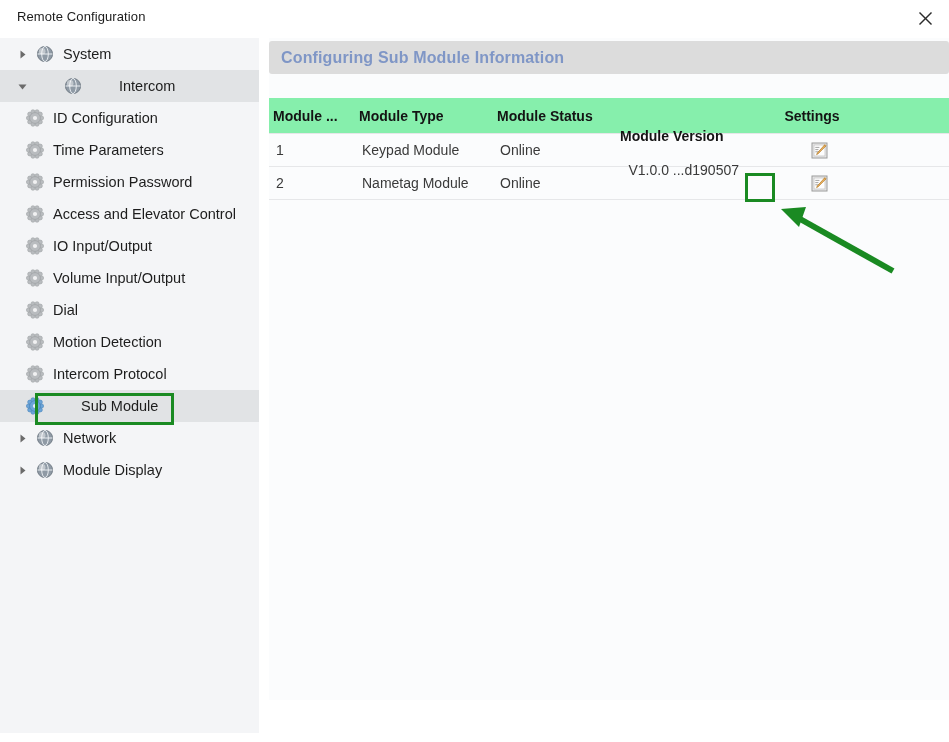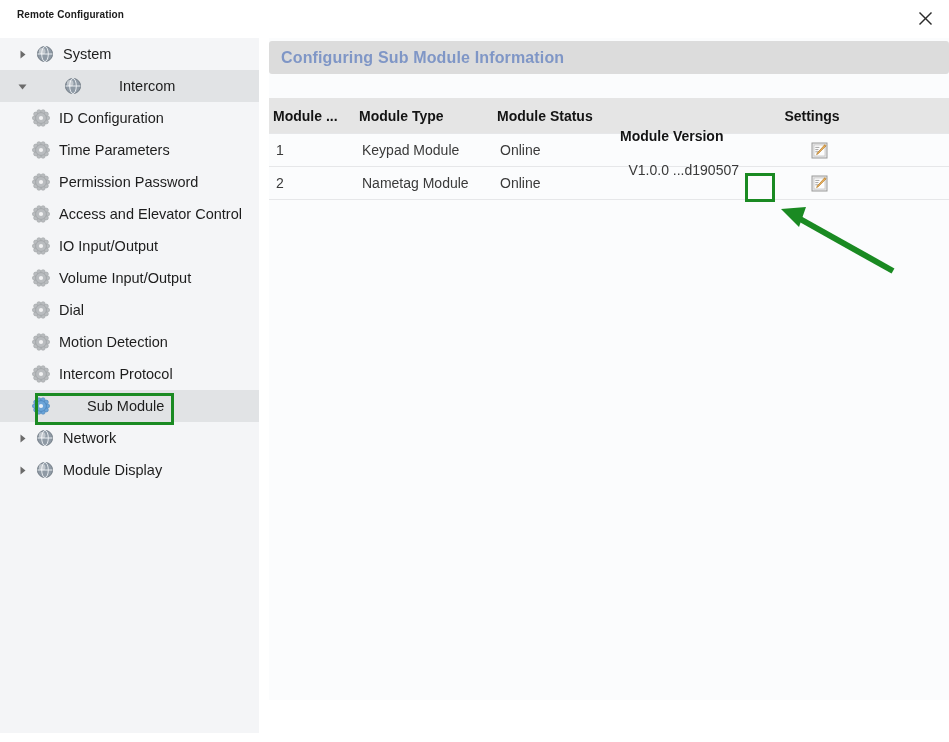--- a/index.html
+++ b/index.html
@@ -19,22 +19,22 @@
   
   .titlebar {
     position: absolute;
     left: 0; top: 0;
     width: 949px; height: 38px;
     background: #ffffff;
   }
   .titlebar-text {
     position: absolute;
     left: 17px; top: 9px;
-    font-size: 10px;
-    font-weight: bold;
+    font-size: 13px;
+    font-weight: normal;
     color: #1b1b1b;
     letter-spacing: 0.1px;
   }
   .close-btn {
     position: absolute;
     right: 6px; top: 2px;
     width: 36px; height: 32px;
     display: flex;
     align-items: center;
     justify-content: center;
@@ -55,21 +55,21 @@
     position: relative;
     height: 32px;
     display: flex;
     align-items: center;
     cursor: pointer;
     font-size: 14.5px;
     color: #1d1d1d;
     white-space: nowrap;
   }
   .tree-item.level0 { padding-left: 14px; }
-  .tree-item.level1 { padding-left: 30px; }
+  .tree-item.level1 { padding-left: 24px; }
   .tree-item.selected { background: #e1e3e5; gap: 28px; }
 
   .twisty {
     width: 16px;
     height: 32px;
     display: flex;
     align-items: center;
     justify-content: center;
     flex: 0 0 16px;
   }
@@ -126,21 +126,21 @@
   .table {
     position: absolute;
     left: 0; top: 60px;
     width: 680px;
   }
   .thead {
     height: 35px;
     display: flex;
     align-items: center;
     border-bottom: 1px solid #e6e7e9;
-    background: #e5e5e5;
+    background: #86efac;
   }
   .trow {
     height: 32px;
     display: flex;
     align-items: center;
     border-bottom: 1px solid #e6e7e9;
     background: #fbfcfd;
   }
   .th {
     font-size: 14px;

